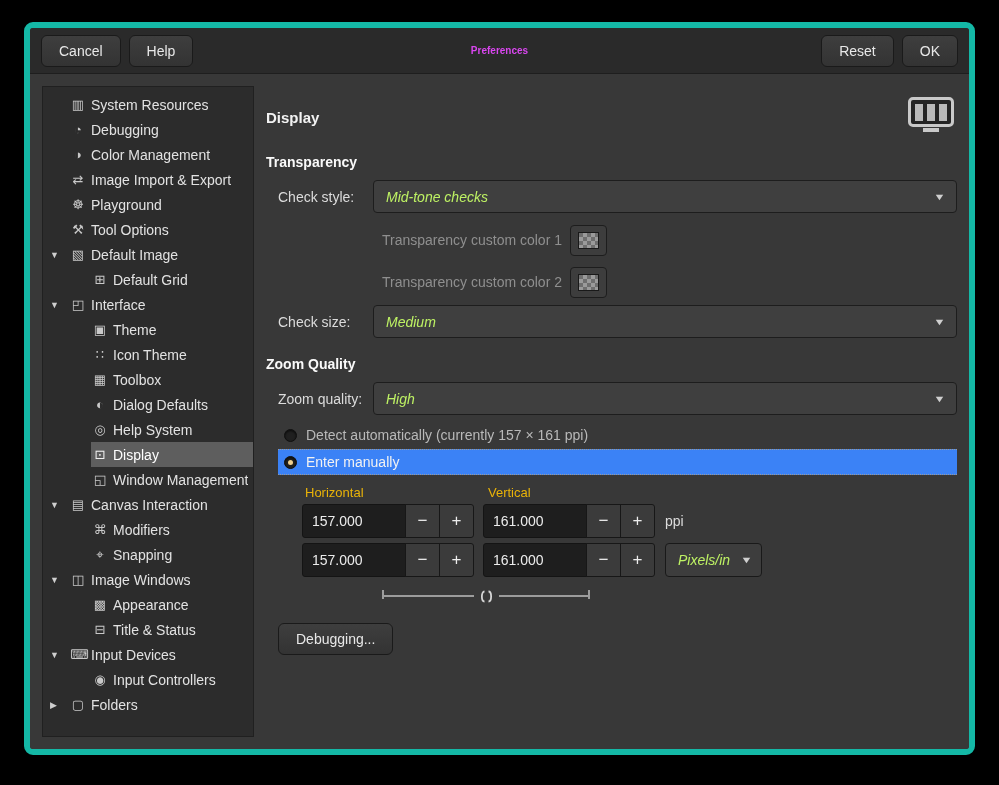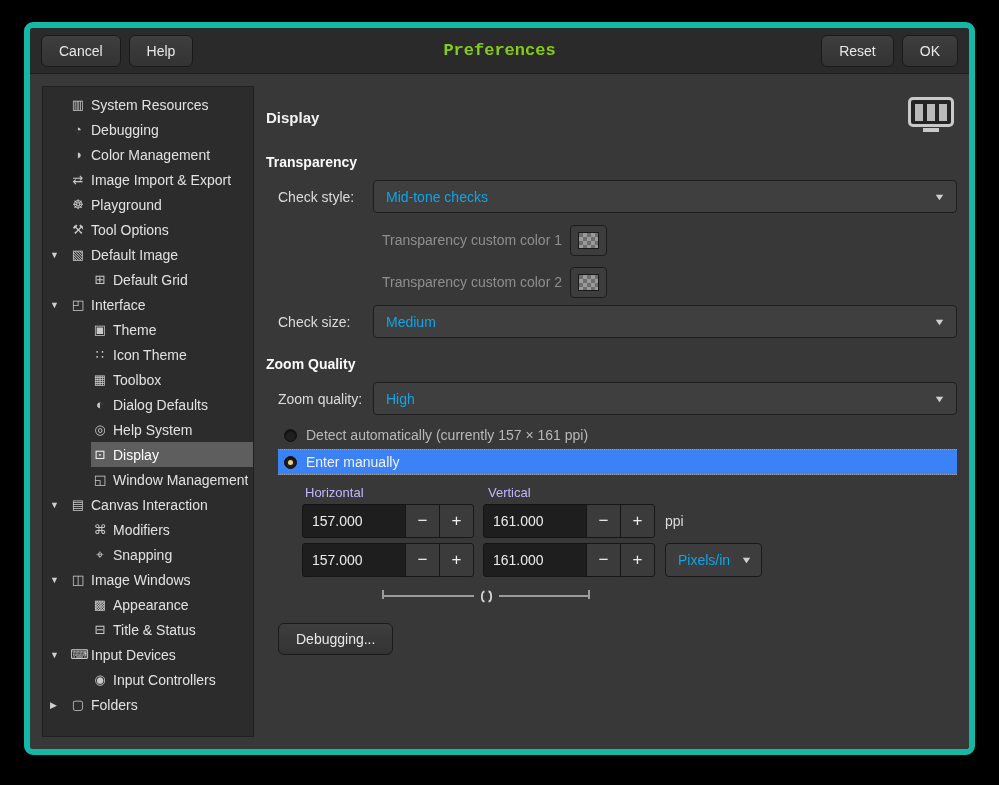--- a/index.html
+++ b/index.html
@@ -11,21 +11,21 @@
   .dialog {
     position:absolute; left:24px; top:22px; width:951px; height:733px;
     background:#383838; border:6px solid #14b8a6; border-radius:9px;
     overflow:hidden; color:#e6e6e6;
   }
   .titlebar {
     height:46px; background:#2a2a2a; border-bottom:1px solid #1e1e1e;
     display:flex; align-items:center; justify-content:space-between;
     padding:0 11px; position:relative;
   }
-  .tb-title { position:absolute; left:50%; transform:translateX(-50%); font-weight:bold; font-size:17px; color:#84cc16;font-family:Liberation Mono, monospace; }
+  .tb-title { position:absolute; left:50%; transform:translateX(-50%); font-weight:bold; font-size:10px; color:#d946ef; }
   .tb-left,.tb-right { display:flex; gap:8px; }
   .btn {
     background:linear-gradient(#3e3e3e,#333); border:1px solid #1a1a1a; border-radius:6px;
     color:#e8e8e8; font:inherit; padding:7px 17px; cursor:default;
   }
   .dialog-body { display:flex; height:calc(100% - 46px); padding:12px; gap:12px; background:#383838; }
 
   
   .sidebar {
     width:212px; flex:none; margin:0; padding:5px 0; list-style:none;
@@ -51,42 +51,42 @@
   .monitor-icon .bar { width:8px; height:17px; background:#b9b9b9; }
   .monitor-icon::after { content:""; position:absolute; left:50%; bottom:-8px; transform:translateX(-50%); width:16px; height:4px; background:#c9c9c9; }
 
   .section-heading { font-weight:bold; color:#fafafa; margin:10px 0; }
   .field-row { display:flex; align-items:center; margin:0 0 8px 12px; }
   .field-label { width:95px; flex:none; color:#dcdcdc; }
   .dropdown {
     flex:1; height:33px; background:#3f3f3f; border:1px solid #1d1d1d; border-radius:4px;
     display:flex; align-items:center; justify-content:space-between; padding:0 12px; cursor:default;
   }
-  .dd-value { color:#0ea5e9; }
+  .dd-value { color:#bef264;font-style:italic; }
   .dd-arrow { font-size:9px; color:#cfcfcf; transform:scaleX(1.4); }
 
   .custom-color-row { display:flex; align-items:center; gap:8px; margin:2px 0 6px 116px; height:34px; }
   .dim-label { color:#8f8f8f; }
   .color-btn { width:37px; height:31px; background:#3d3d3d; border:1px solid #1d1d1d; border-radius:4px; display:flex; align-items:center; justify-content:center; padding:0; }
   .checker {
     width:21px; height:17px; border:1px solid #191919; background-color:#6e6e6e;
     background-image:linear-gradient(45deg,#9a9a9a 25%,transparent 25%,transparent 75%,#9a9a9a 75%),
                      linear-gradient(45deg,#9a9a9a 25%,transparent 25%,transparent 75%,#9a9a9a 75%);
     background-size:8px 8px; background-position:0 0,4px 4px;
   }
 
   .radio-row { display:flex; align-items:center; gap:9px; margin-left:12px; padding:4px 6px; color:#b9b9b9; }
   .radio-row.manual {
     background:#3b82f6; border-top:1px dotted #9a9a9a; border-bottom:1px dotted #9a9a9a;
     color:#f2f2f2; font-weight:400; margin-top:2px;
   }
   .radio { width:13px; height:13px; border-radius:50%; background:#202020; border:1px solid #0f0f0f; box-shadow:inset 0 1px 2px rgba(0,0,0,.7); flex:none; position:relative; }
   .radio.checked::after { content:""; position:absolute; inset:3px; border-radius:50%; background:#efcf8e; }
 
-  .col-headers { display:flex; gap:9px; margin:10px 0 4px 36px; color:#c4b5fd; font-size:13px; }
+  .col-headers { display:flex; gap:9px; margin:10px 0 4px 36px; color:#eab308; font-size:13px; }
   .col-headers span { width:174px; padding-left:3px; }
   .res-row { display:flex; align-items:center; margin:0 0 5px 36px; }
   .spin { display:flex; align-items:center; }
   .spin + .spin { margin-left:9px; }
   .spin-input { width:104px; height:34px; background:#1e1e1e; border:1px solid #141414; border-radius:3px 0 0 3px; color:#ececec; padding:12px 9px; font:inherit; }
   .spin-btn { width:35px; height:34px; background:#3b3b3b; border:1px solid #171717; margin-left:-1px; color:#ededed; font-size:17px; display:flex; align-items:center; justify-content:center; padding:0; }
   .spin-btn.plus { border-radius:0 3px 3px 0; }
   .unit-label { margin-left:10px; color:#dcdcdc; }
   .unit-dd { margin-left:10px; height:34px; background:#3d3d3d; border:1px solid #191919; border-radius:4px; display:flex; align-items:center; gap:12px; padding:0 10px 0 12px; cursor:default; }
 

